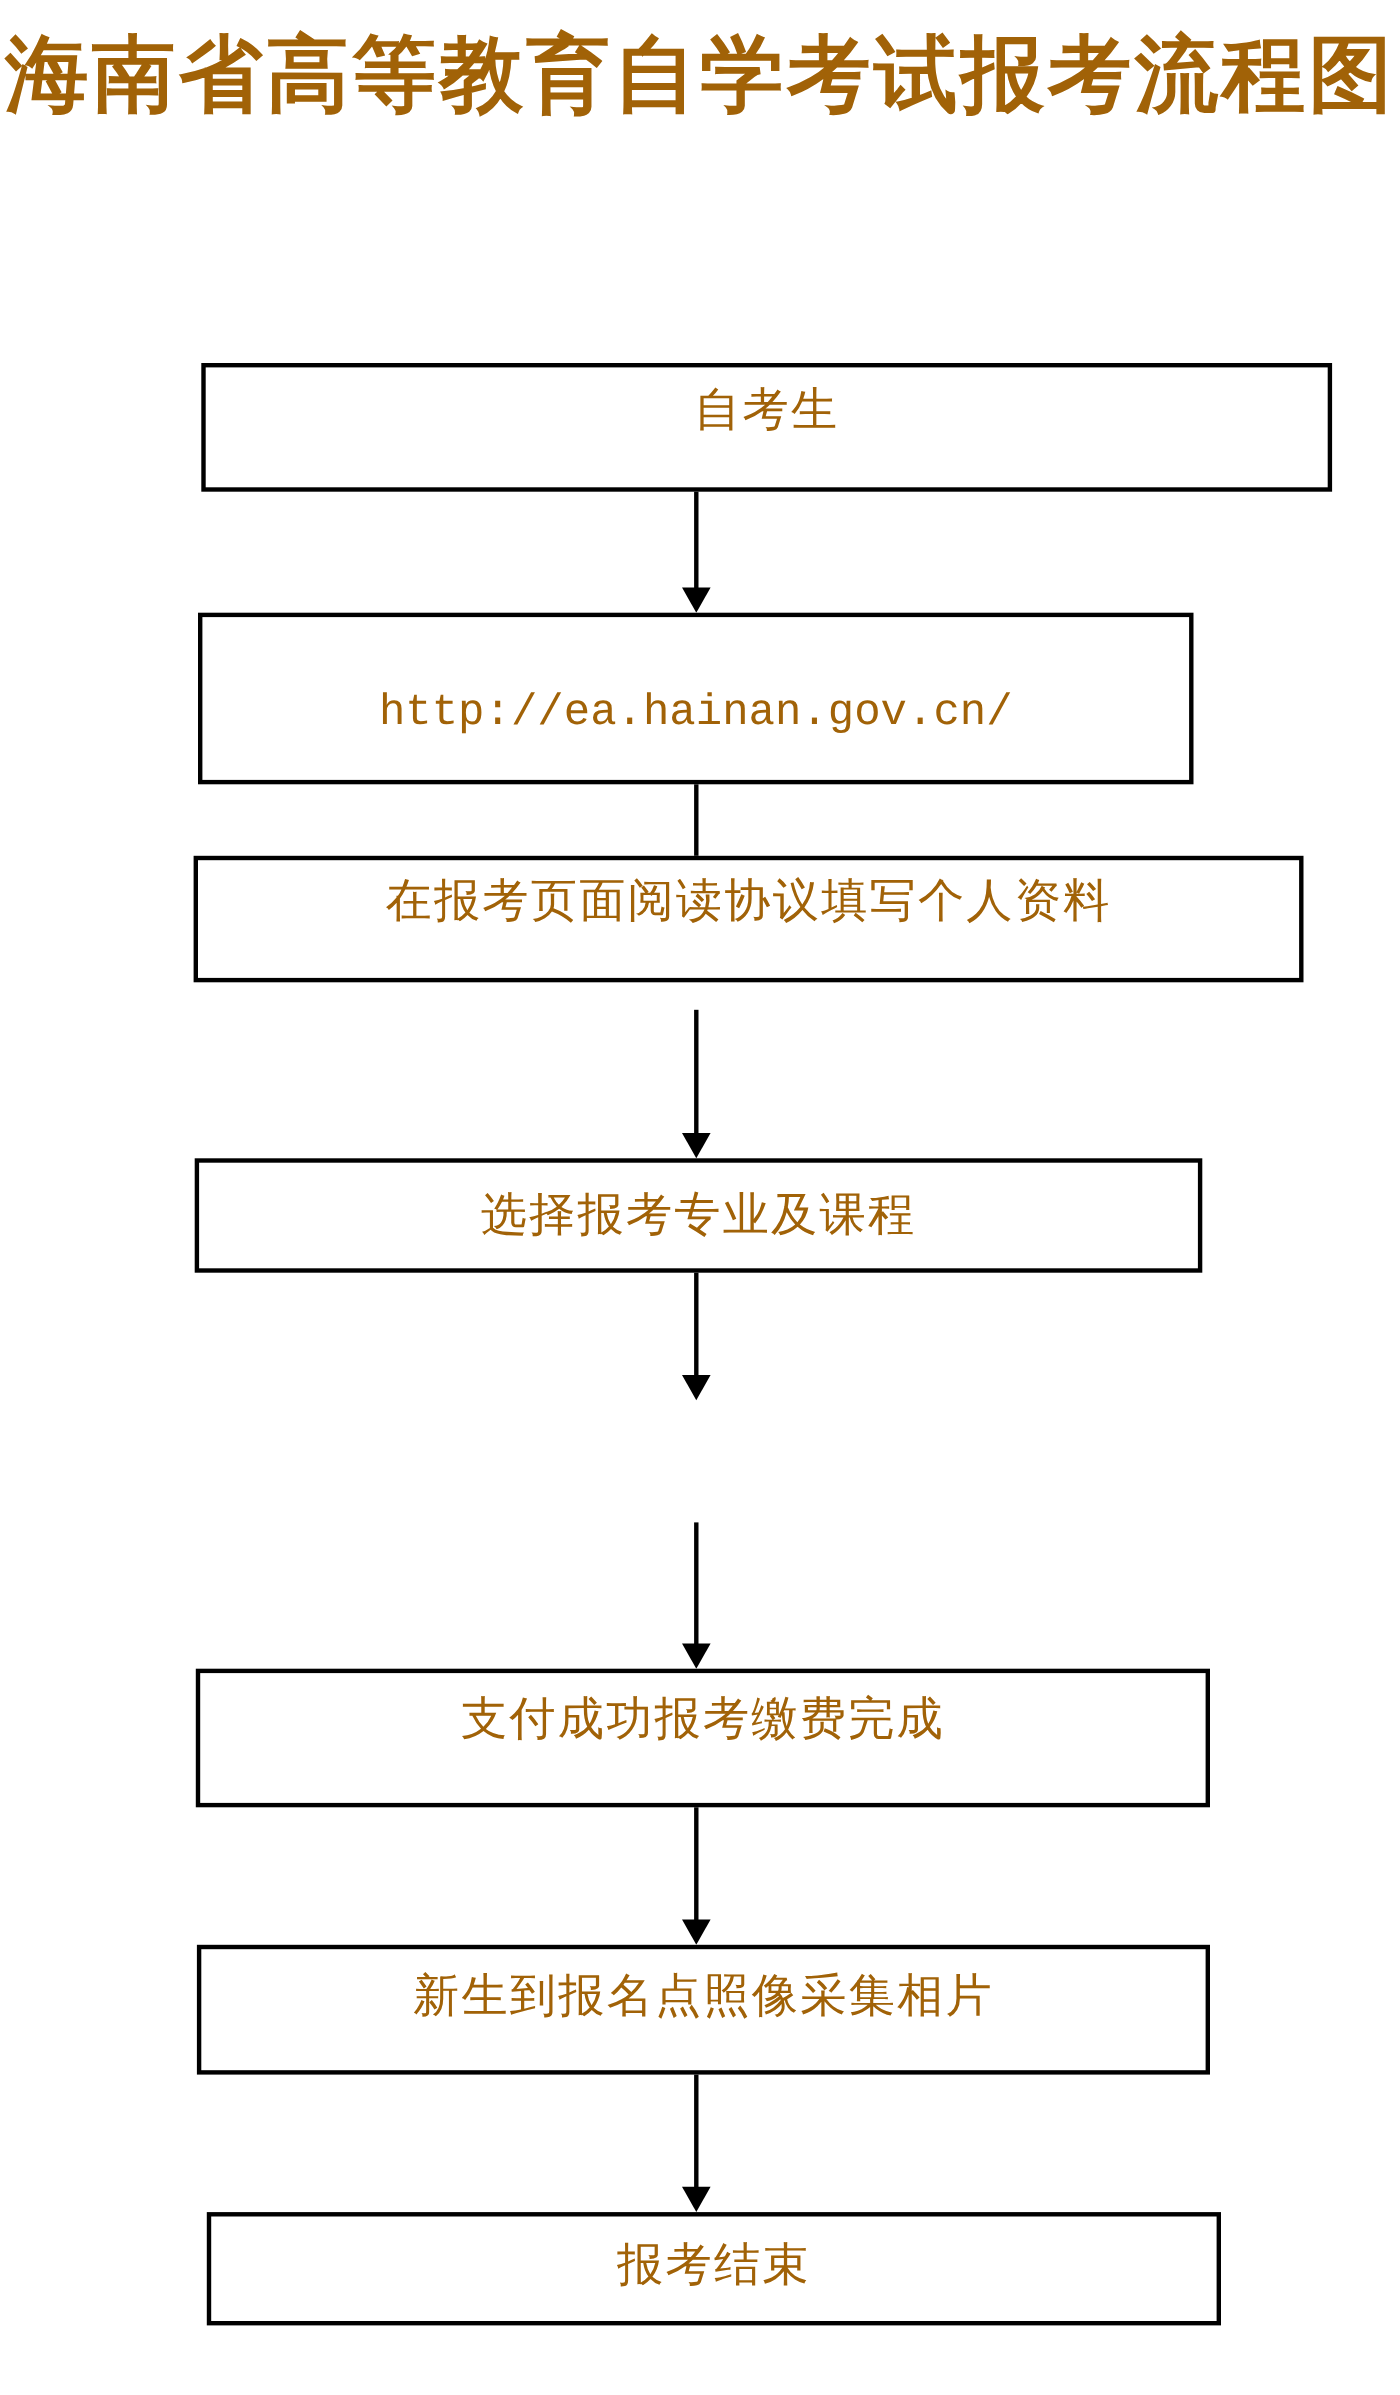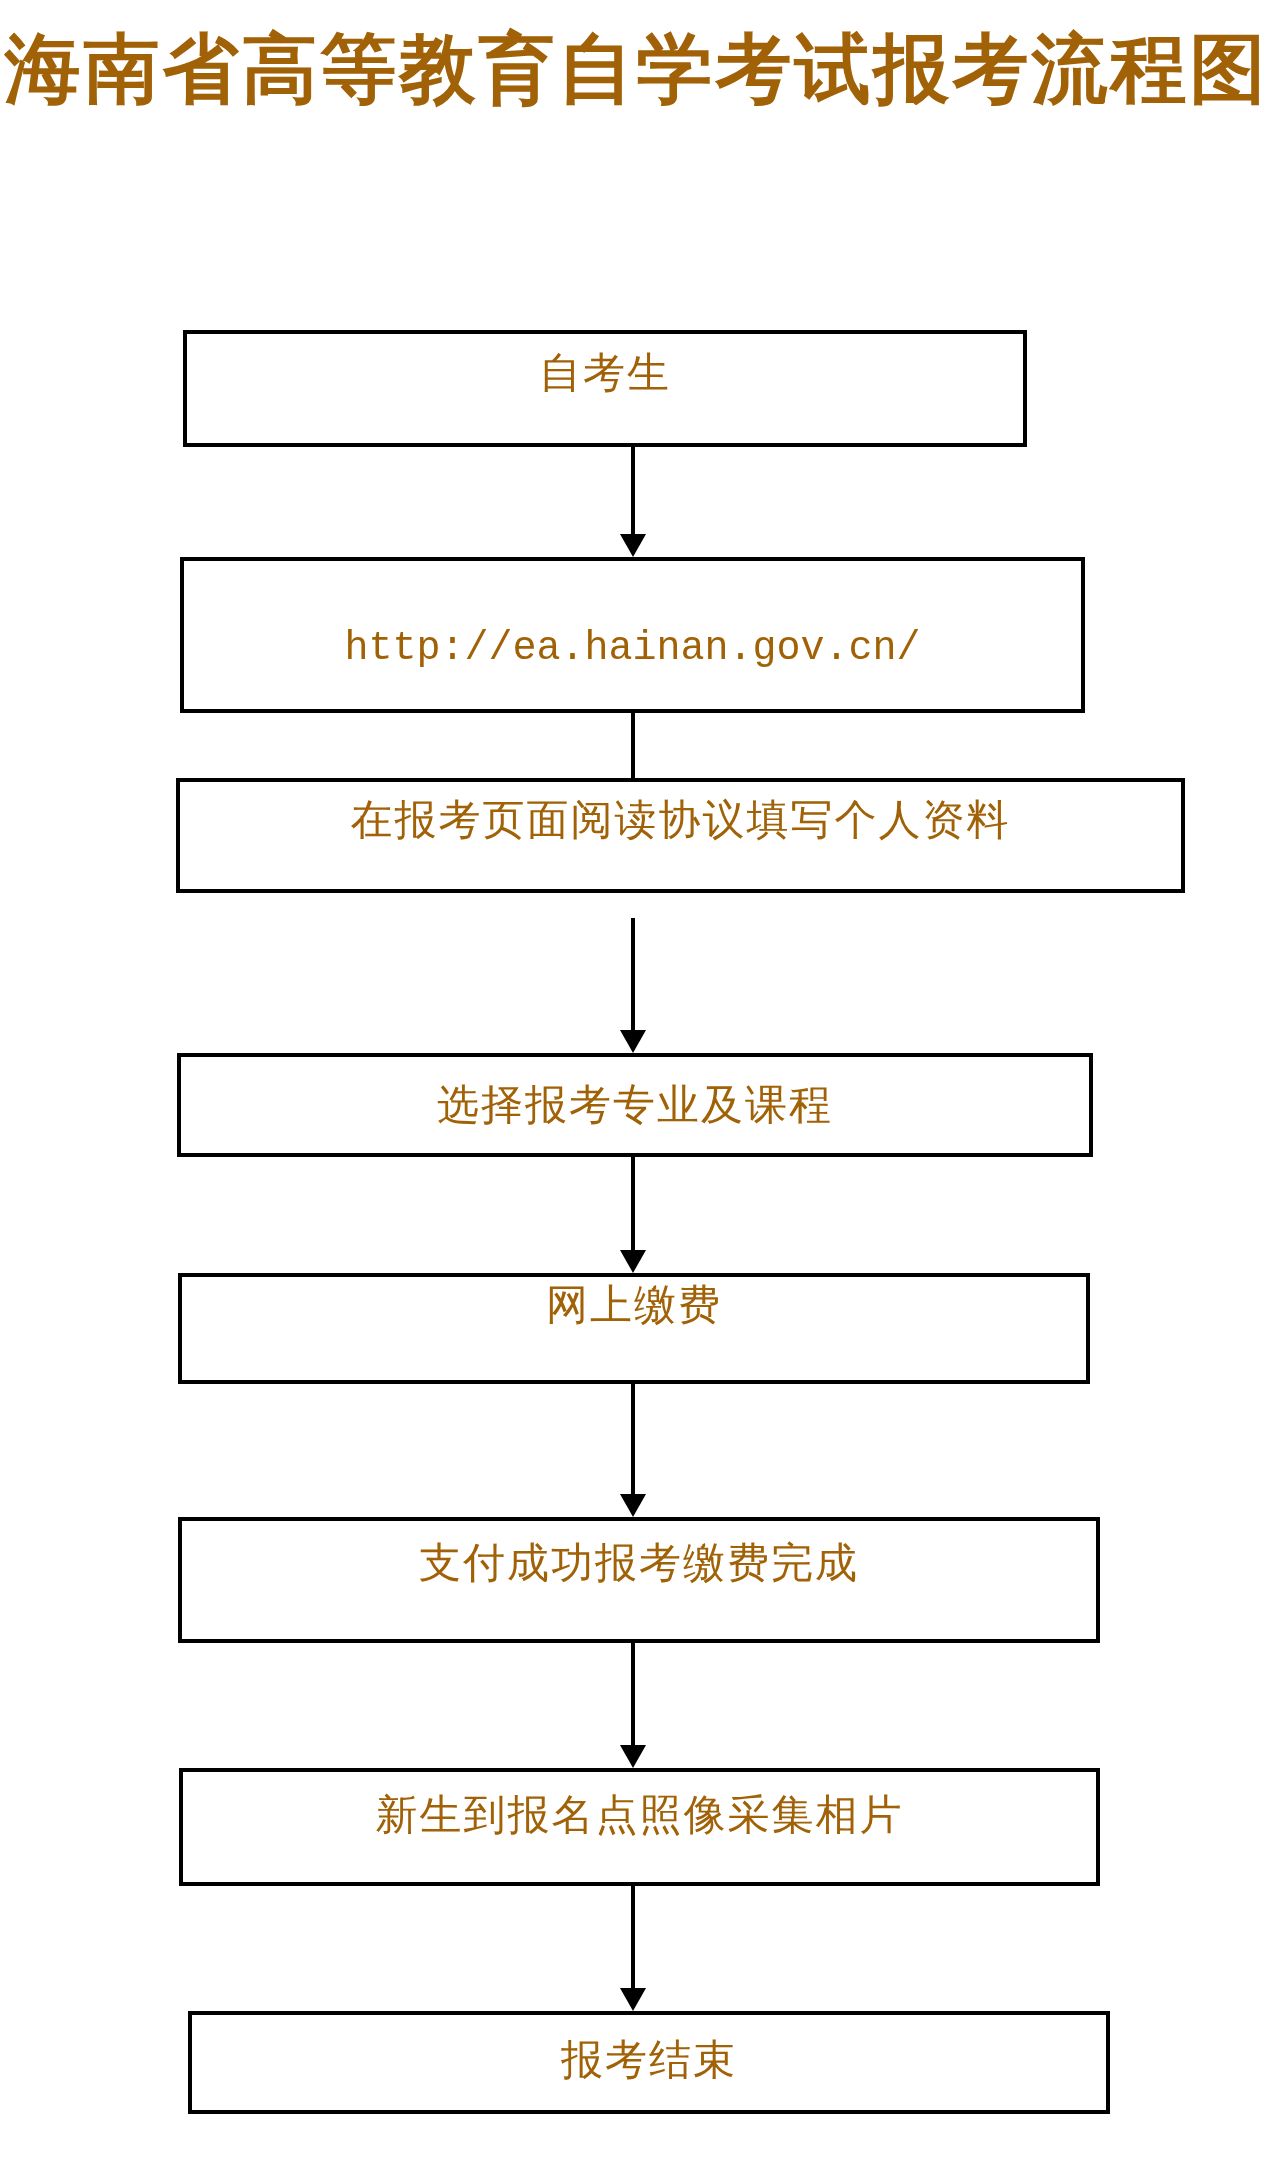--- a/index.html
+++ b/index.html
@@ -48,21 +48,21 @@
   }
   .node-url {
     font-family: "Liberation Mono", monospace;
     font-size: 40px;
     letter-spacing: 0;
     line-height: 1.2;
     margin-top: 28px;
     white-space: nowrap;
   }
   
-  #n1 { left: 183px; top: 330px;  width: 844px; height: 117px; padding-bottom: 30px; }
+  #n1 { left: 183px; top: 330px;  width: 1028px; height: 117px; padding-bottom: 30px; }
   #n2 { left: 180px; top: 557px;  width: 905px; height: 156px; }
   #n3 { left: 176px; top: 778px;  width: 1009px; height: 115px; padding-bottom: 30px; }
   #n4 { left: 177px; top: 1053px; width: 916px; height: 104px; }
   #n5 { left: 178px; top: 1273px; width: 912px; height: 111px; padding-bottom: 46px; }
   #n6 { left: 178px; top: 1517px; width: 922px; height: 126px; padding-bottom: 34px; }
   #n7 { left: 179px; top: 1768px; width: 921px; height: 118px; padding-bottom: 24px; }
   #n8 { left: 188px; top: 2011px; width: 922px; height: 103px; padding-bottom: 4px; }
   
   .arrow {
     position: absolute;
@@ -130,23 +130,20 @@
 
   <div class="node" id="n4">
     <div class="node-text">选择报考专业及课程</div>
   </div>
 
   <div class="arrow" id="a4">
     <div class="stem"></div>
     <div class="head"></div>
   </div>
 
-  <div class="node" id="n5">
-    <div class="node-text">网上缴费</div>
-  </div>
 
   <div class="arrow" id="a5">
     <div class="stem"></div>
     <div class="head"></div>
   </div>
 
   <div class="node" id="n6">
     <div class="node-text">支付成功报考缴费完成</div>
   </div>
 

